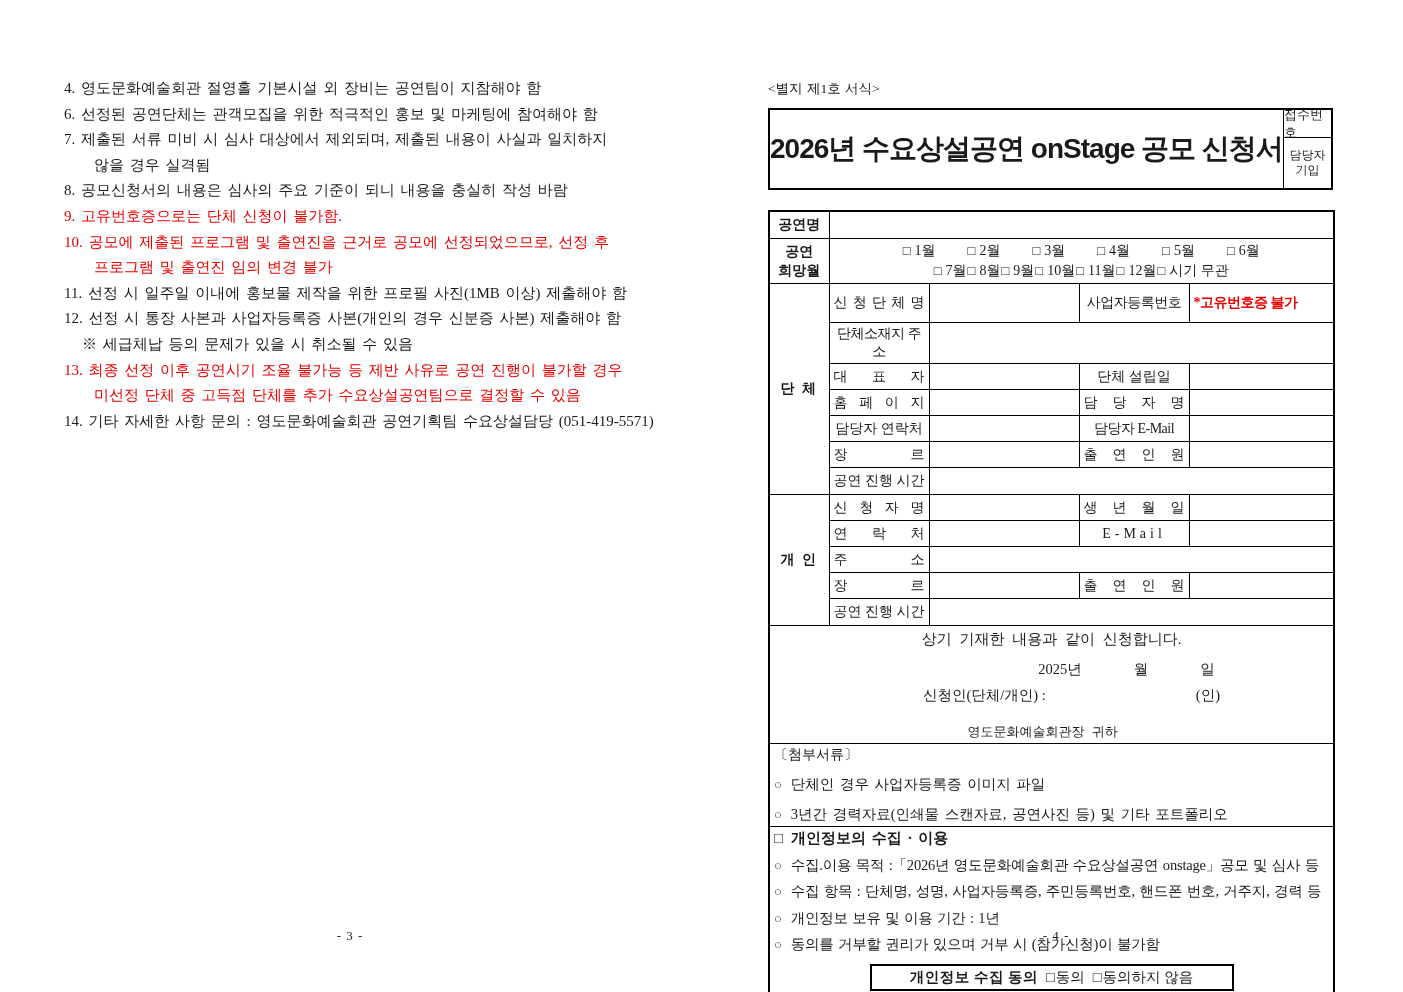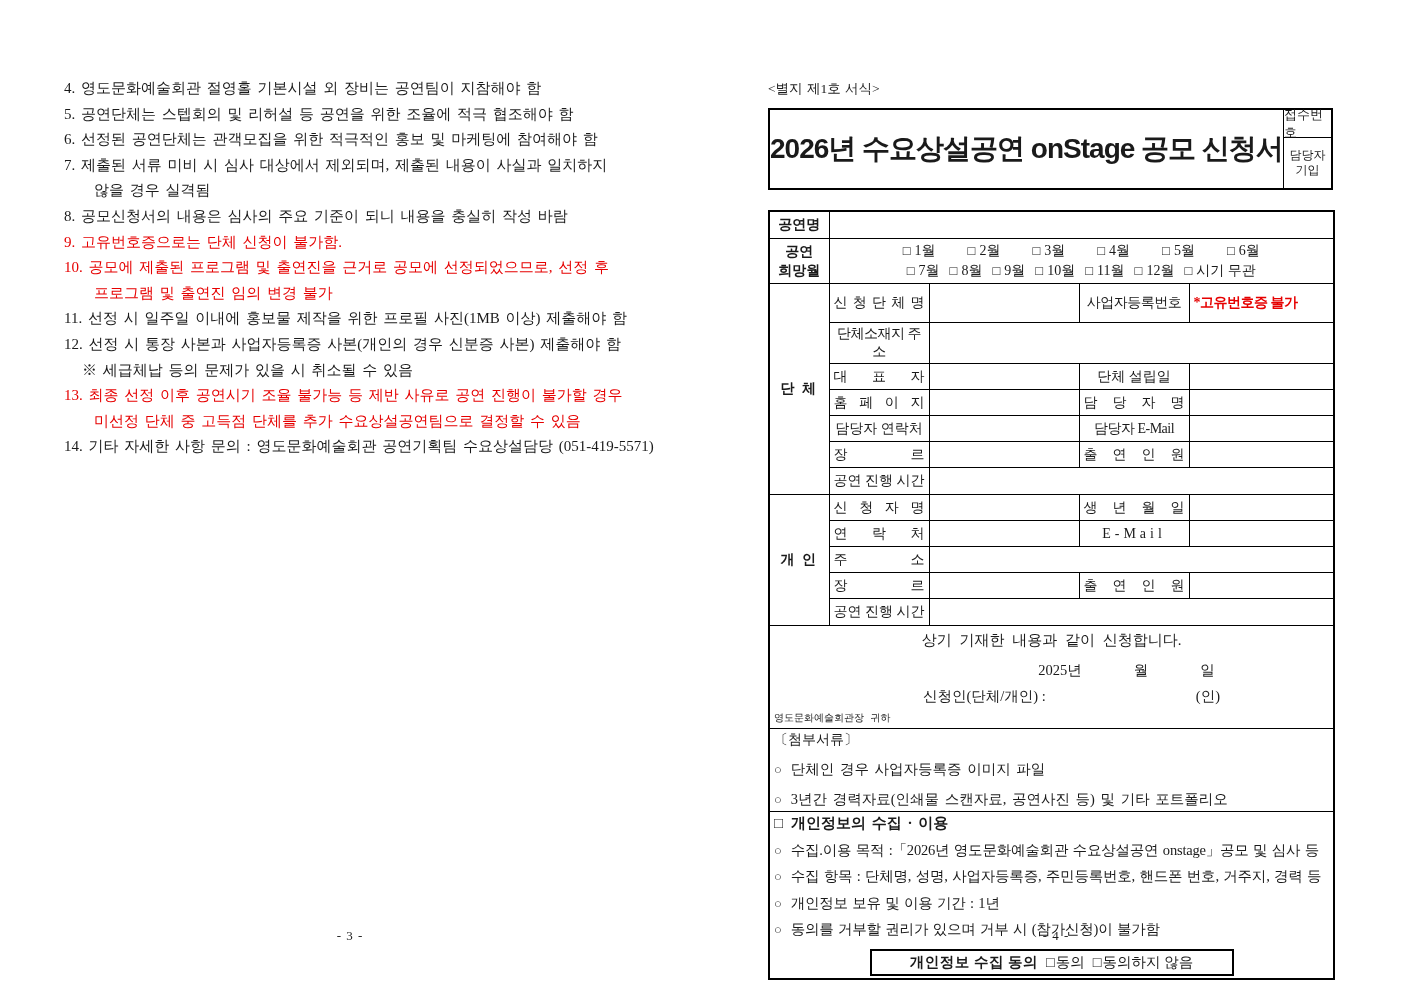--- a/index.html
+++ b/index.html
@@ -35,51 +35,50 @@
   td.grp{text-align:center;font-weight:bold;font-size:15px;letter-spacing:2px;}
   .bold{font-weight:bold;}
   td.sm{font-size:12px;letter-spacing:-0.5px;}
   .jsp{text-align:justify;text-align-last:justify;padding:2px 14px;}
   td.note{color:var(--red);font-size:12px;font-weight:bold;text-align:left;letter-spacing:-0.5px;margin-left:25px;}
   .h26 td{height:22px;}
   .h38 td{height:34px;}
   .h25 td{height:21px;}
   .wishlbl{font-weight:bold;line-height:19px;text-align:center;}
   .mrow{display:flex;justify-content:center;gap:32px;font-size:14px;line-height:20px;}
-  .mrow.second{gap:10px;}
+  .mrow.second{gap:1px;}
   .cb{white-space:nowrap;}
   .cb .box{margin-right:4px;font-size:13px;}
   .lsp{letter-spacing:4px;}
 
   td.sig{height:98px;vertical-align:top;padding:4px 8px;}
   .sig-l1{text-align:center;font-size:15px;word-spacing:4px;margin-top:2px;}
   .sig-l2{display:flex;justify-content:center;gap:52px;margin-top:11px;font-size:14.5px;padding-left:150px;}
   .sig-l3{display:flex;justify-content:center;margin-top:7px;font-size:14.5px;padding-left:40px;}
   .sig-spacer{display:inline-block;width:150px;}
-  .sig-l4{text-align:left;padding-right:18px;margin-top:5px;font-size:10px;word-spacing:4px;}
+  .sig-l4{text-align:center;padding-right:18px;margin-top:18px;font-size:13px;word-spacing:4px;}
 
   td.att{height:62px;vertical-align:top;padding:4px 8px;}
   .att-h{font-size:14px;}
   .att-ln{font-size:14.5px;margin-top:11px;word-spacing:2px;white-space:nowrap;}
   .bullet{margin-right:9px;font-size:13px;}
 
   td.priv{height:150px;vertical-align:top;padding:4px 8px;margin-top:48px;}
   .priv-h{font-weight:bold;font-size:15px;word-spacing:2px;}
   .priv-h .box{font-weight:normal;margin-right:8px;}
   .priv-ln{margin-top:7.5px;font-size:14.5px;word-spacing:1px;white-space:nowrap;letter-spacing:-0.2px;}
   .consent{margin:10px auto 0;border:2px solid #000;width:352px;display:flex;align-items:center;justify-content:center;gap:8px;padding:2px 4px;font-size:14.5px;white-space:nowrap;}
   .consent .clabel{font-weight:bold;letter-spacing:0.5px;}
   .consent .opt .box{margin-right:1px;}
 </style>
 </head>
 <body>
 
 <div class="page3">
   <div class="ln">4. 영도문화예술회관 절영홀 기본시설 외 장비는 공연팀이 지참해야 함</div>
-  <div class="ln">5. 공연단체는 스텝회의 및 리허설 등 공연을 위한 조율에 적극 협조해야 함</div>
   <div class="ln">6. 선정된 공연단체는 관객모집을 위한 적극적인 홍보 및 마케팅에 참여해야 함</div>
   <div class="ln">7. 제출된 서류 미비 시 심사 대상에서 제외되며, 제출된 내용이 사실과 일치하지</div>
   <div class="ln ind1">않을 경우 실격됨</div>
   <div class="ln">8. 공모신청서의 내용은 심사의 주요 기준이 되니 내용을 충실히 작성 바람</div>
   <div class="ln red">9. 고유번호증으로는 단체 신청이 불가함.</div>
   <div class="ln red">10. 공모에 제출된 프로그램 및 출연진을 근거로 공모에 선정되었으므로, 선정 후</div>
   <div class="ln red ind1">프로그램 및 출연진 임의 변경 불가</div>
   <div class="ln">11. 선정 시 일주일 이내에 홍보물 제작을 위한 프로필 사진(1MB 이상) 제출해야 함</div>
   <div class="ln">12. 선정 시 통장 사본과 사업자등록증 사본(개인의 경우 신분증 사본) 제출해야 함</div>
   <div class="ln indstar">※ 세급체납 등의 문제가 있을 시 취소될 수 있음</div>

